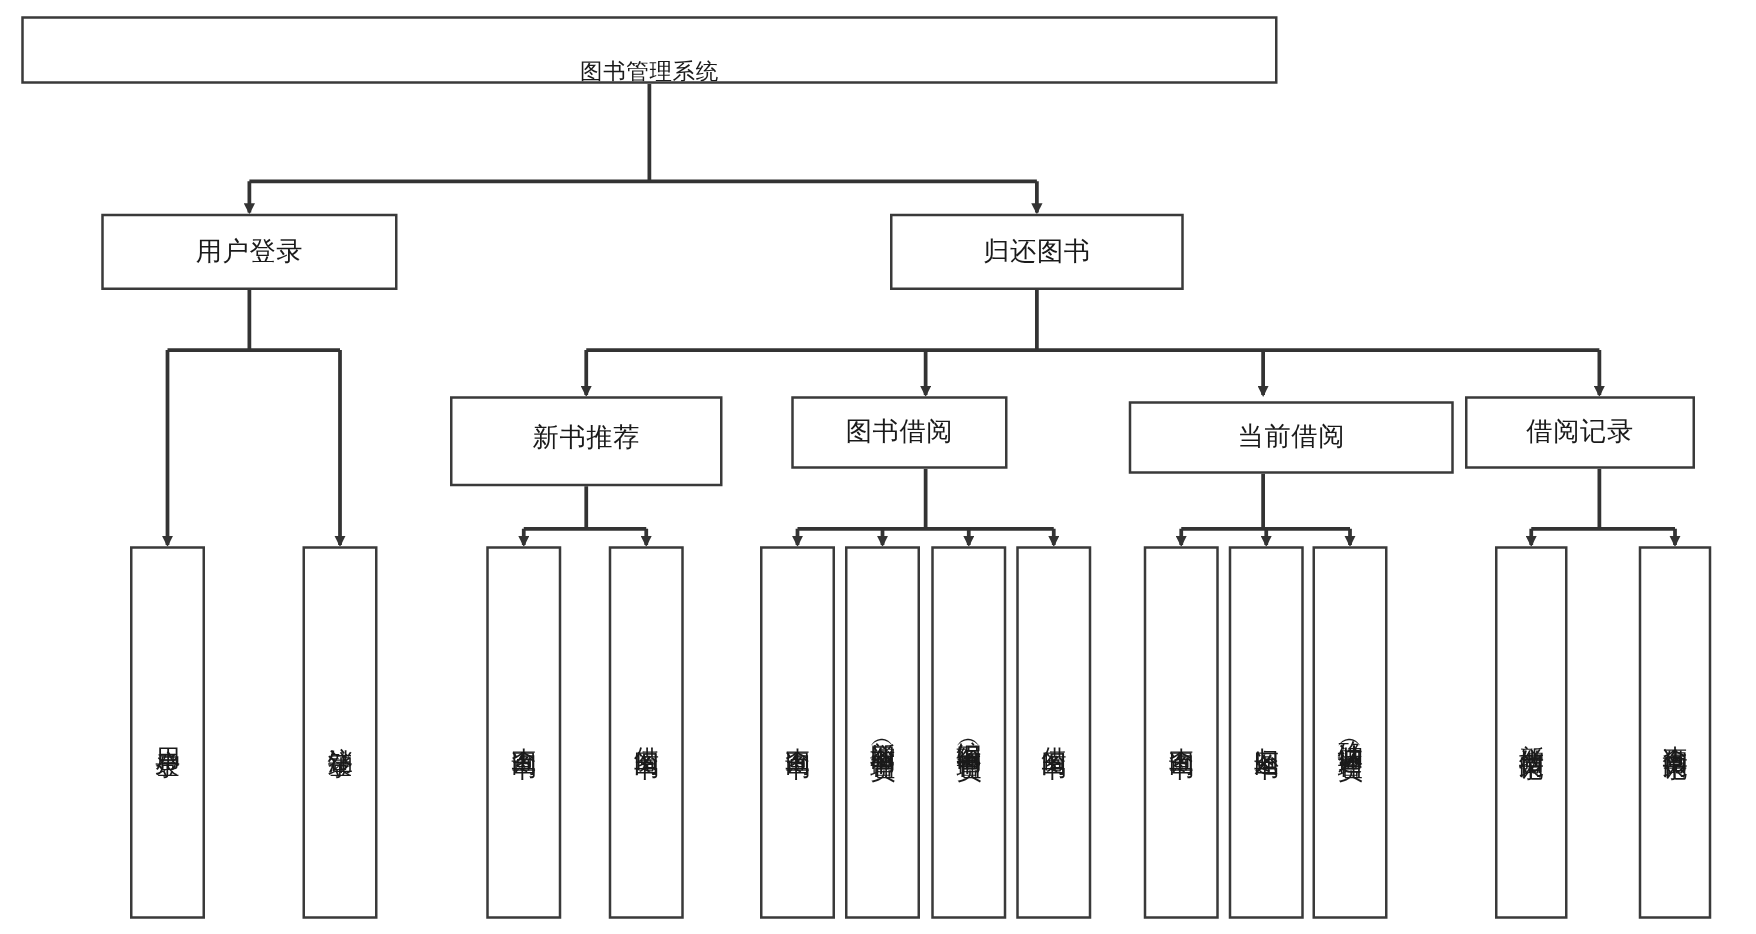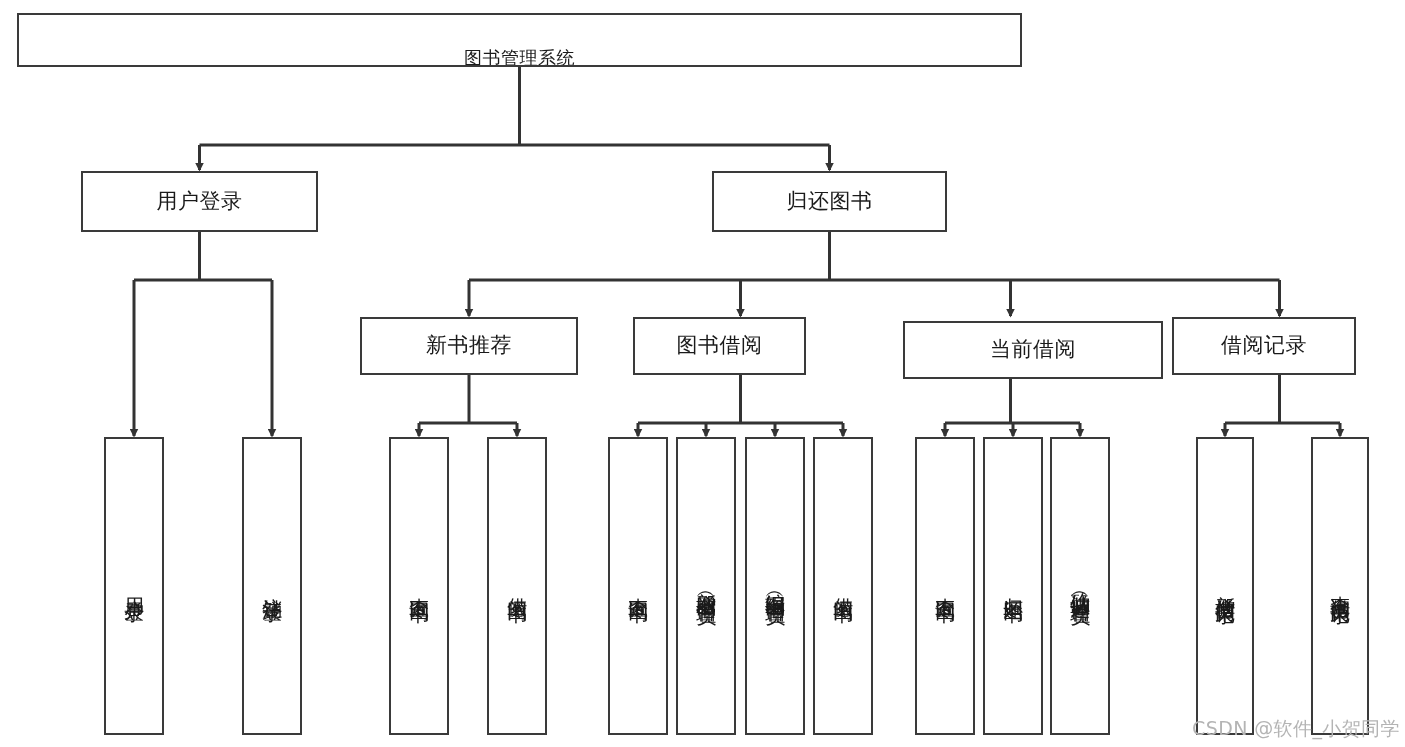--- a/index.html
+++ b/index.html
@@ -123,21 +123,21 @@
   <div id="node-layer">
       <div class="node-box horizontal root" style="left: 17px; top: 13px; width: 1005px; height: 54px;">
         <span class="node-label">图书管理系统</span>
       </div>
       <div class="node-box horizontal" style="left: 81px; top: 171px; width: 237px; height: 61px;">
         <span class="node-label">用户登录</span>
       </div>
       <div class="node-box horizontal" style="left: 712px; top: 171px; width: 235px; height: 61px;">
         <span class="node-label">归还图书</span>
       </div>
-      <div class="node-box horizontal" style="left: 360px; top: 317px; width: 218px; height: 58px;">
+      <div class="node-box horizontal" style="left: 360px; top: 317px; width: 218px; height: 72px; font-family: Liberation Mono, monospace;">
         <span class="node-label">新书推荐</span>
       </div>
       <div class="node-box horizontal" style="left: 633px; top: 317px; width: 173px; height: 58px;">
         <span class="node-label">图书借阅</span>
       </div>
       <div class="node-box horizontal" style="left: 903px; top: 321px; width: 260px; height: 58px;">
         <span class="node-label">当前借阅</span>
       </div>
       <div class="node-box horizontal" style="left: 1172px; top: 317px; width: 184px; height: 58px;">
         <span class="node-label">借阅记录</span>
@@ -176,15 +176,14 @@
         <span class="node-label">确认归还（管理员）</span>
       </div>
       <div class="node-box vertical" style="left: 1196px; top: 437px; width: 58px; height: 298px;">
         <span class="node-label">新增借阅记录</span>
       </div>
       <div class="node-box vertical" style="left: 1311px; top: 437px; width: 58px; height: 298px;">
         <span class="node-label">查询借阅记录</span>
       </div>
     </div>
 
-  <div class="watermark" style="left: 1192px; top: 716px;">CSDN @软件_小贺同学</div>
 
 </div>
 
 </body></html>

